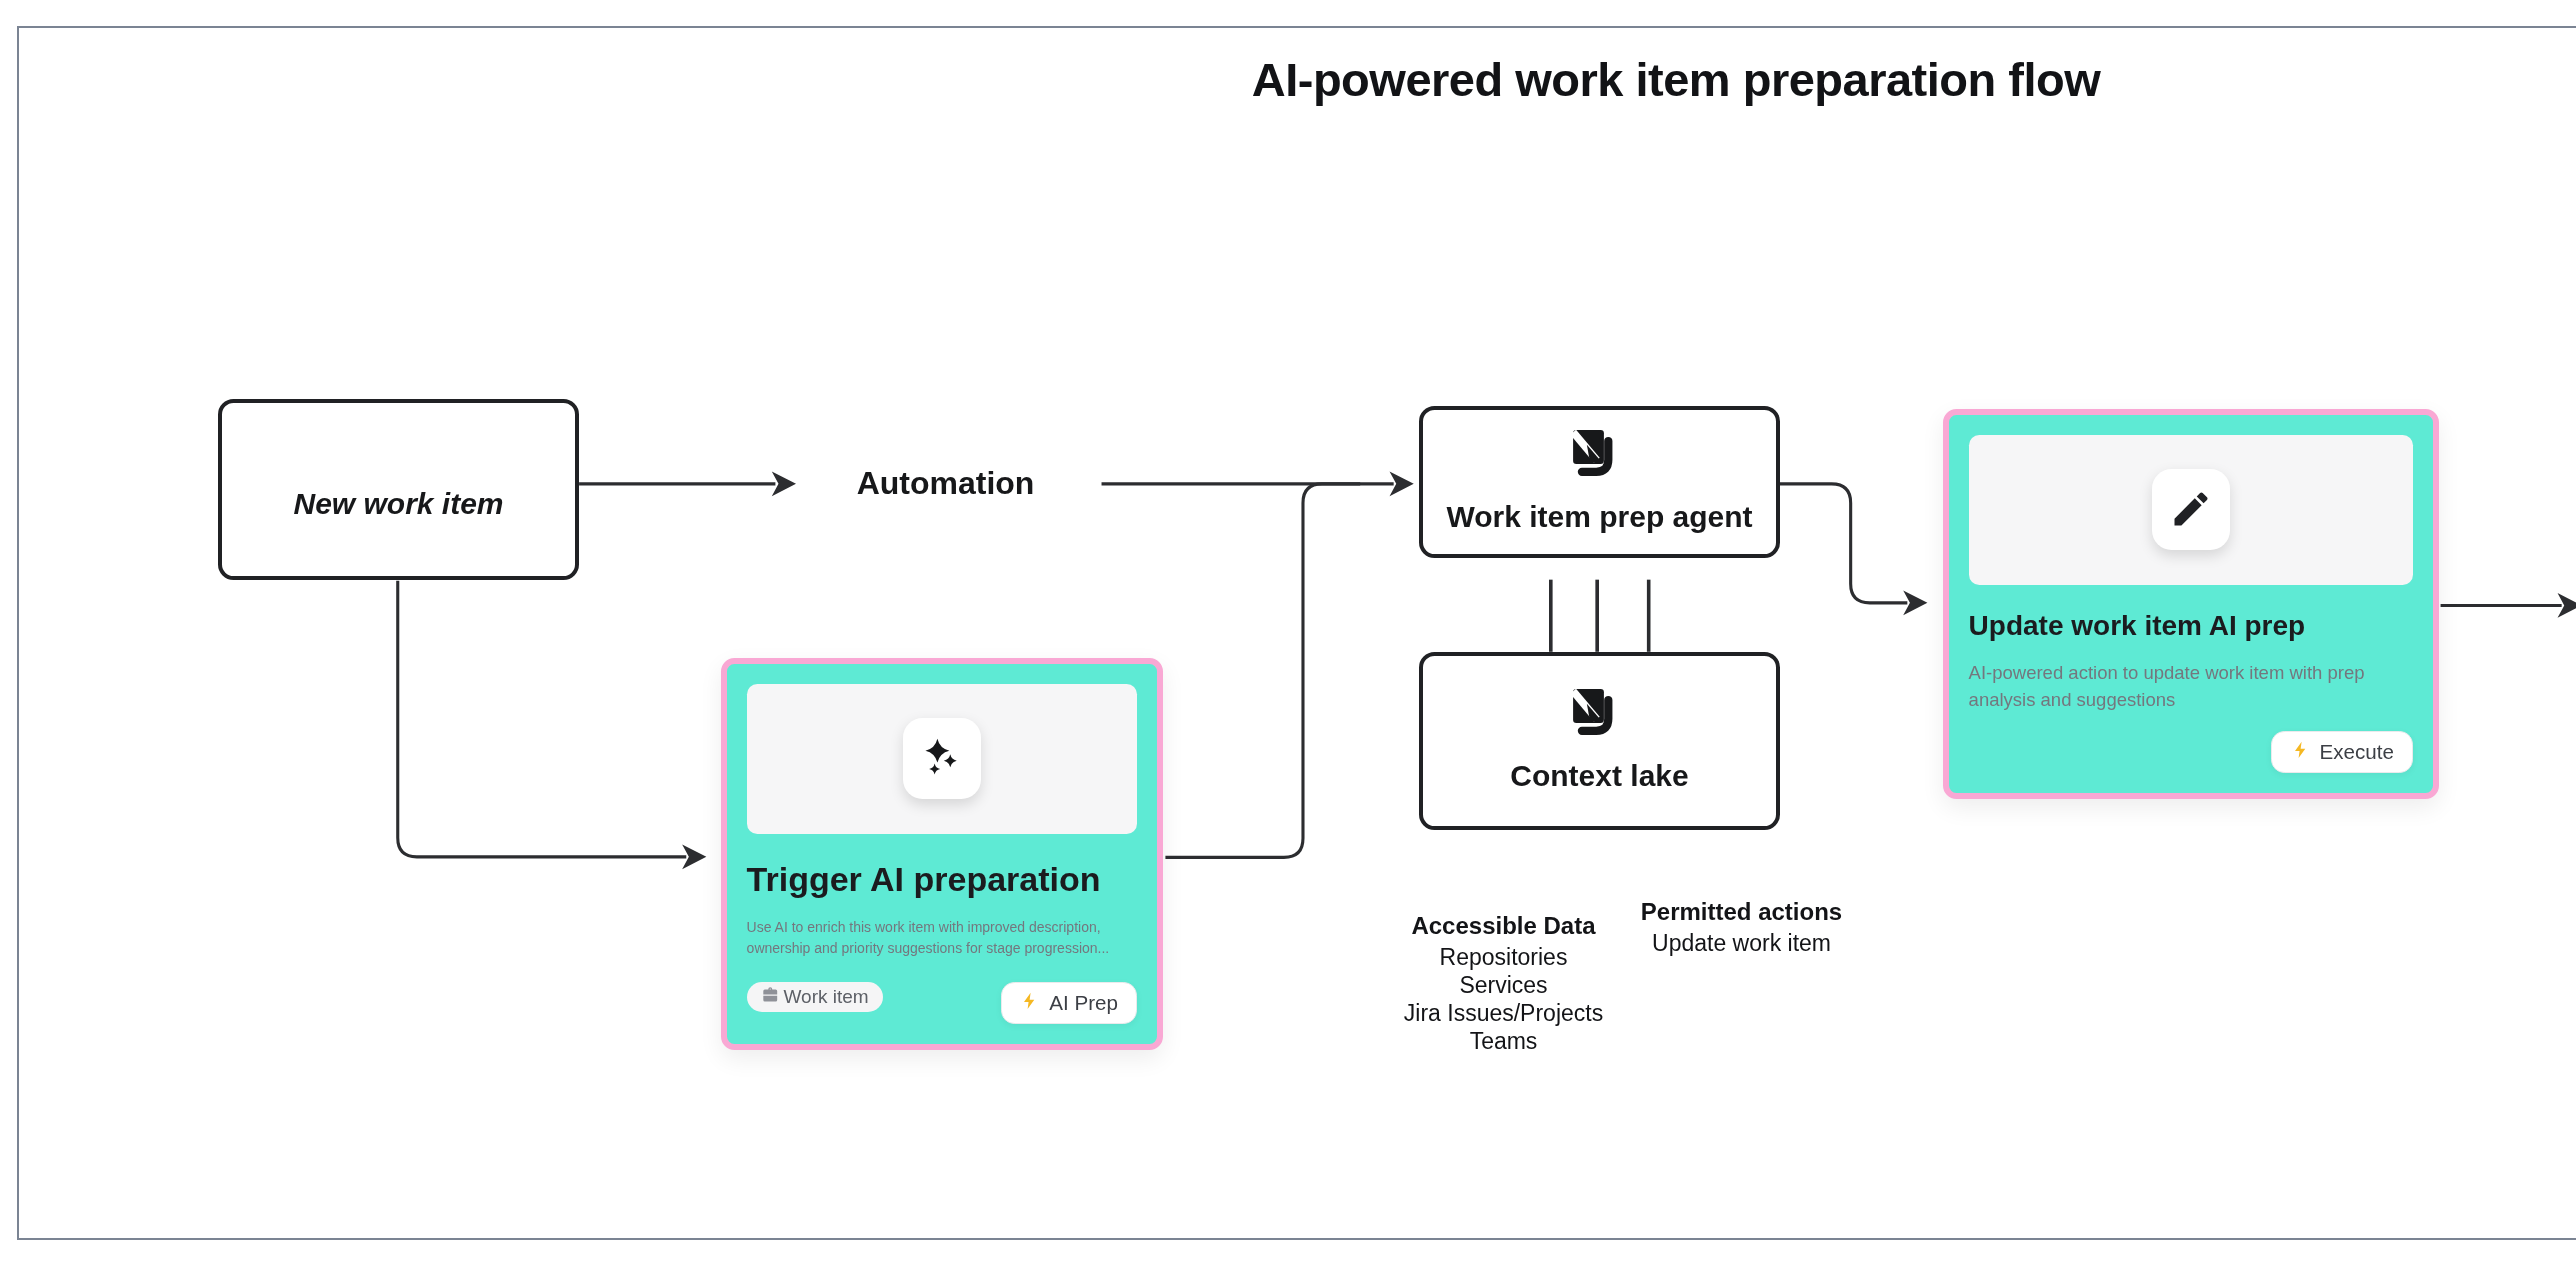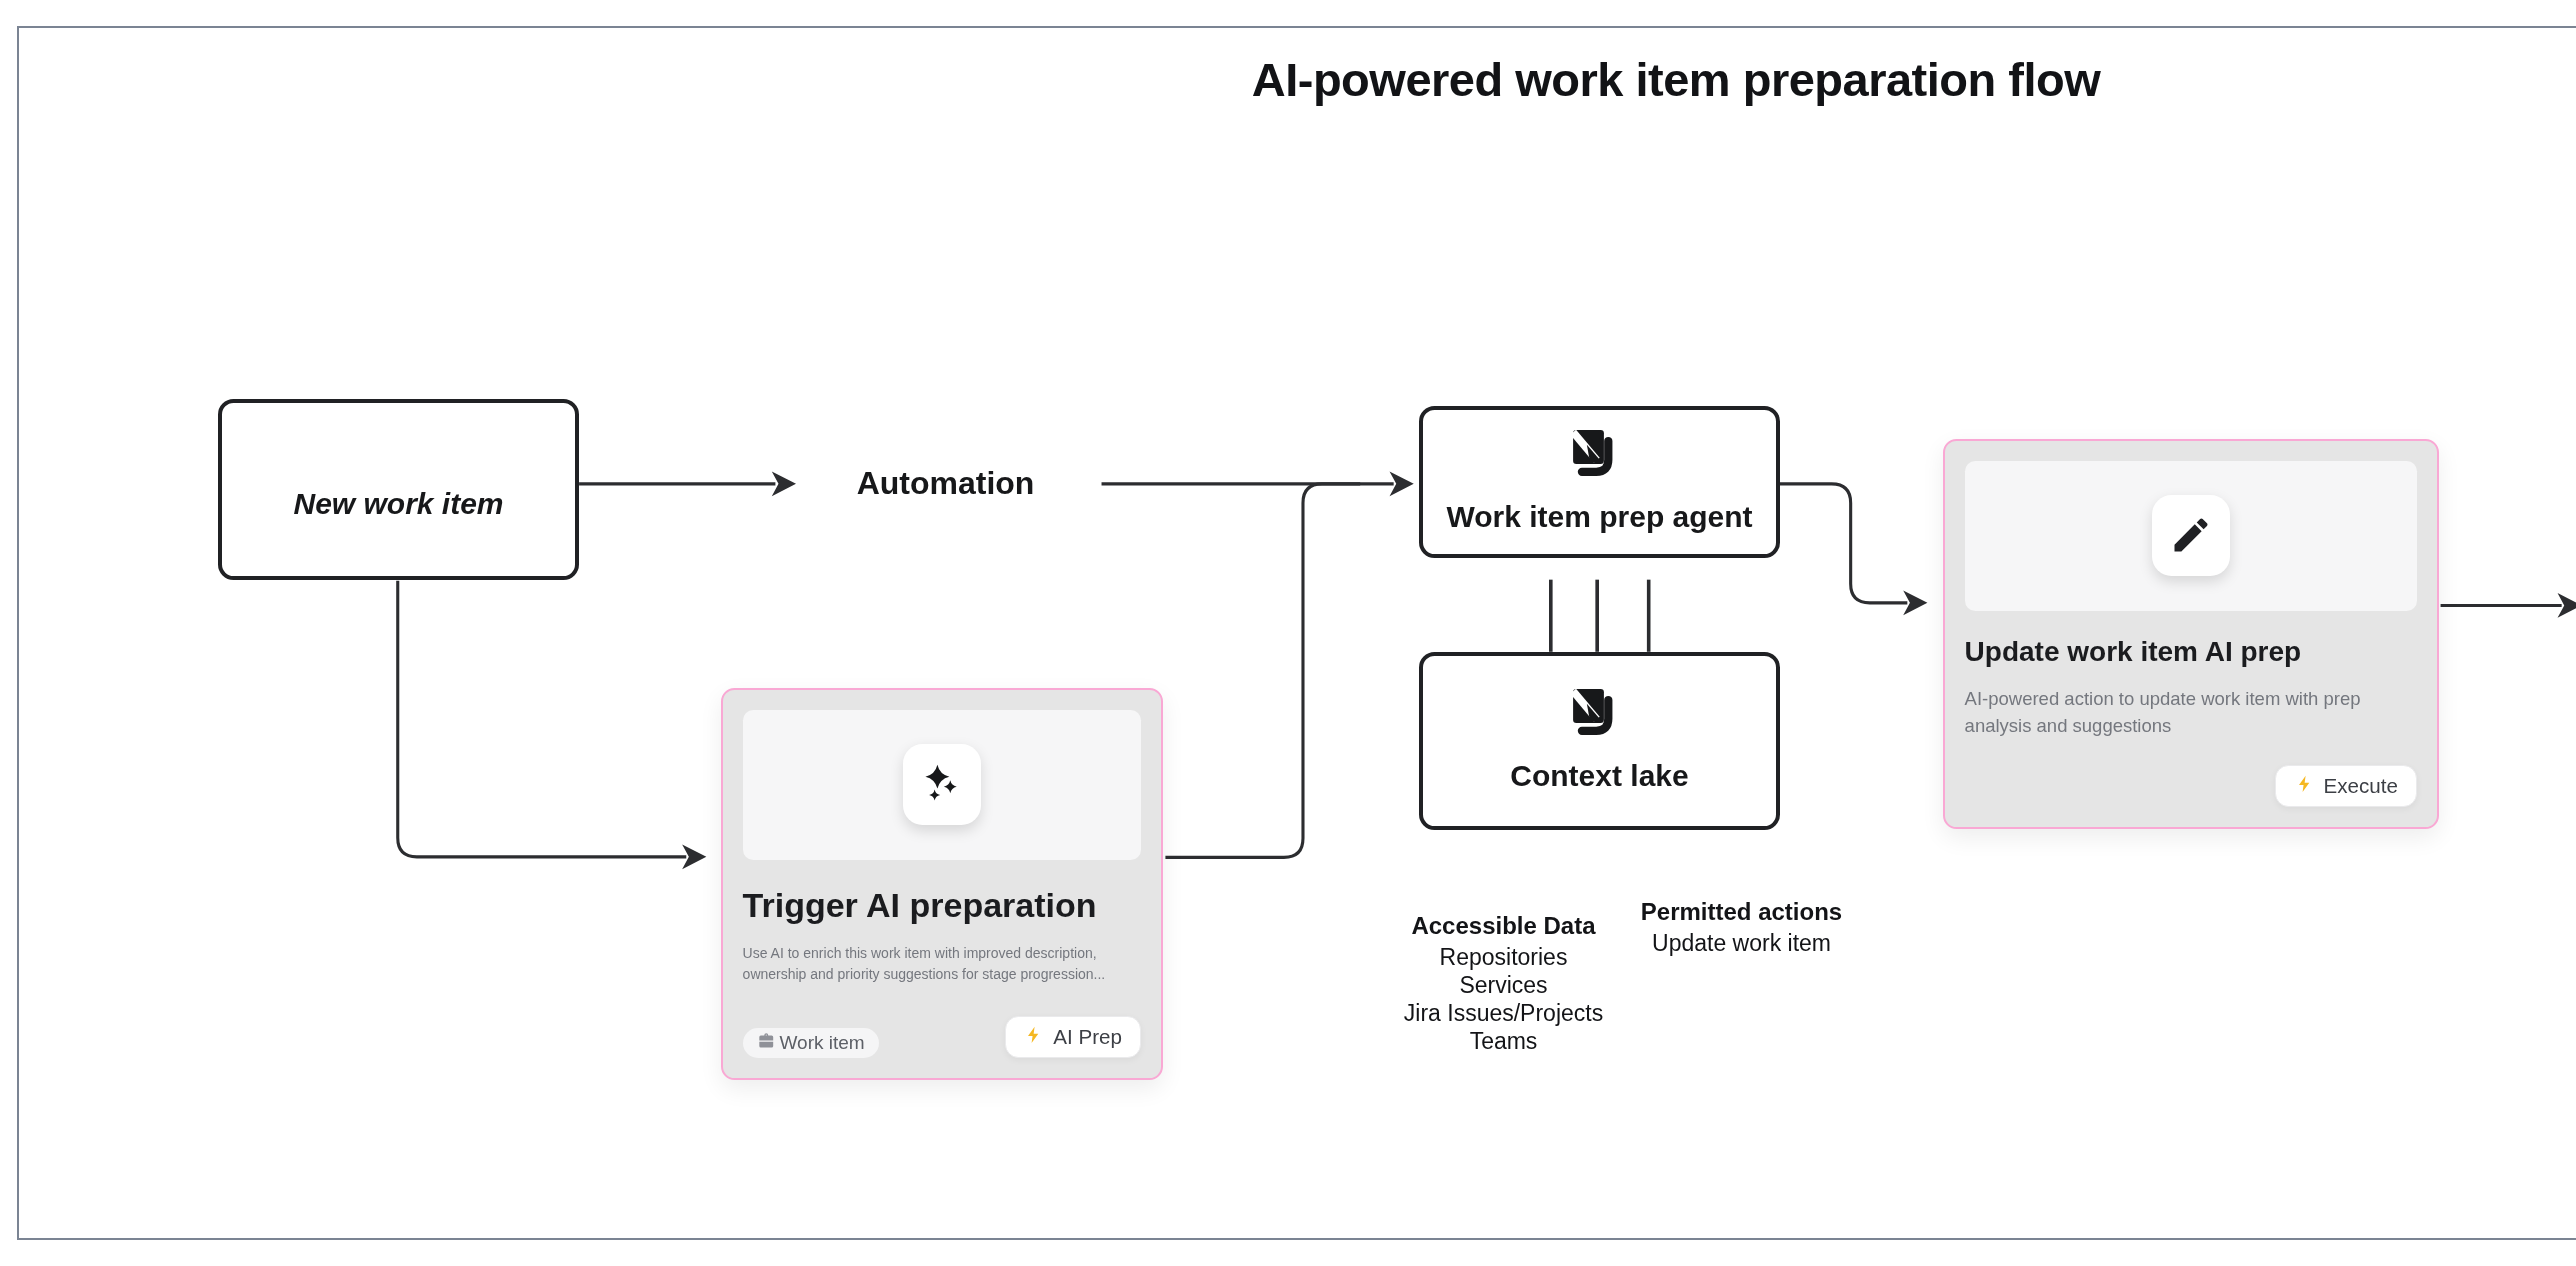--- a/index.html
+++ b/index.html
@@ -22,34 +22,34 @@
   .float-label{position:absolute;font-size:32px;font-weight:700;color:#17181a;text-align:center;}
   #label-automation{left:804px;top:465px;width:283px;}
 
   
   .connectors{position:absolute;left:0;top:0;width:3352px;height:1267px;}
   .connectors path.line{fill:none;stroke:#2c2d30;stroke-width:6px;}
   .connectors path.thin{fill:none;stroke:#2c2d30;stroke-width:7px;}
   .connectors path.head{fill:#2c2d30;stroke:none;}
 
   
-  .card{position:absolute;background:#e5e5e5;border:2px solid #f9a8d4;border-radius:13.4px;
+  .card{position:absolute;background:#5eead4;border:6px solid #f9a8d4;border-radius:13.4px;
         box-shadow:0 8.2px 23px rgba(15,15,20,.07);box-sizing:border-box;
-        padding:19.6px;display:flex;flex-direction:column;margin-top:30px;}
+        padding:19.6px;display:flex;flex-direction:column;}
   #card-trigger{left:721px;top:658px;width:442px;height:392px;}
   #card-update{left:1943px;top:409px;width:496px;height:390px;}
   .card-media{flex:none;height:150px;background:#f6f6f7;border-radius:10.3px;
         display:flex;align-items:center;justify-content:center;}
   .tile{width:78px;height:81px;background:#fff;border-radius:19.6px;
         box-shadow:0 5.2px 13.4px rgba(0,0,0,.13);display:flex;align-items:center;justify-content:center;}
   .card-title{margin-top:23px;font-size:34px;font-weight:600;color:#1b1c1f;line-height:1.32;}
   #card-update .card-title{font-size:28px;}
   .card-desc{margin-top:15.5px;font-size:14px;color:#74777e;line-height:1.5;}
   #card-update .card-desc,#card-accept .card-desc{font-size:18.5px;line-height:1.45;}
-  .card-footer{margin-top:auto;display:flex;align-items:flex-end;justify-content:space-between;}
+  .card-footer{margin-top:auto;display:flex;align-items:flex-start;justify-content:space-between;}
   .card-footer.end{justify-content:flex-end;}
   .badge{display:inline-flex;align-items:center;gap:4px;height:30px;padding:0 14.4px;
         border-radius:15.5px;background:#f5f5f6;font-size:19px;color:#5d6067;}
   .pill-btn{display:inline-flex;align-items:center;gap:9.3px;height:42px;padding:0 18.5px;
         border-radius:13.4px;background:#fff;border:1px solid #eaeaec;box-sizing:border-box;
         box-shadow:0 2.1px 7.2px rgba(0,0,0,.05);font-size:20.6px;font-weight:500;color:#3c3f45;cursor:pointer;}
 
   
   .ctx-block{position:absolute;text-align:center;color:#131417;}
   #accessible-data{left:1349px;top:911px;width:309px;}

